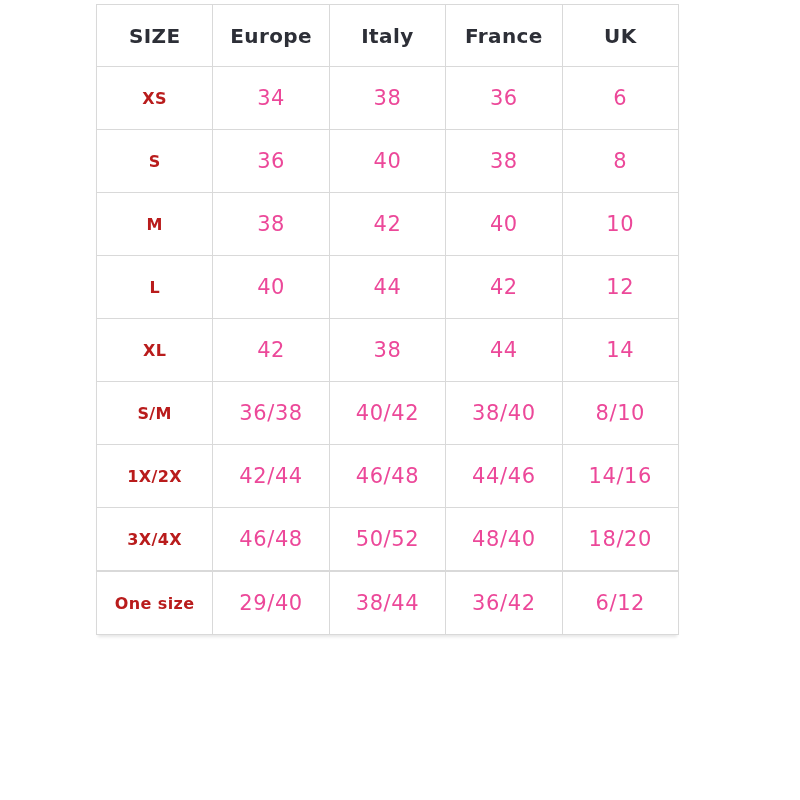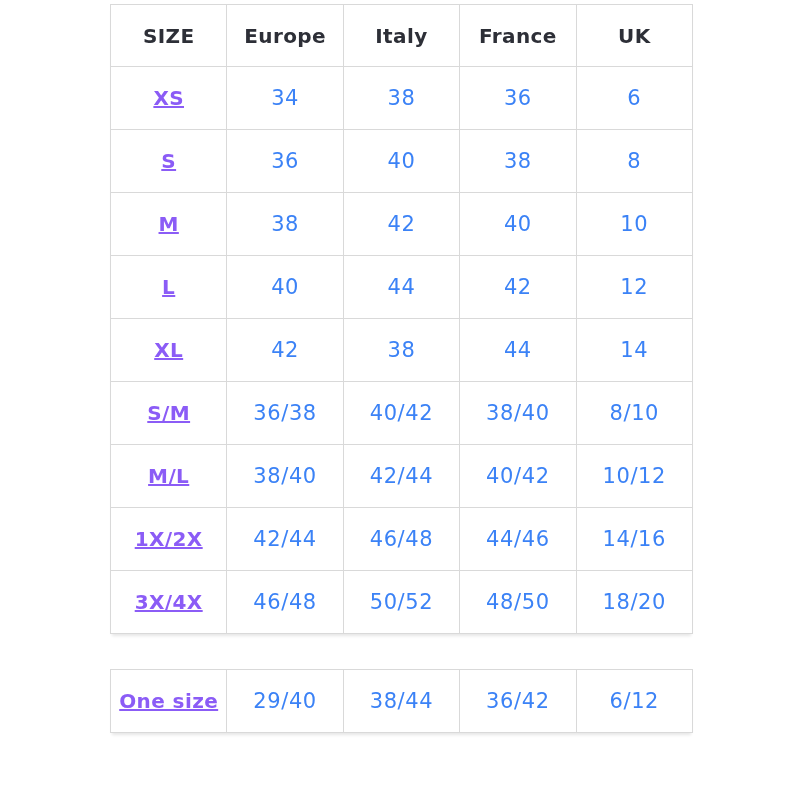--- a/index.html
+++ b/index.html
@@ -6,21 +6,21 @@
     margin: 0;
     padding: 0;
     width: 800px;
     height: 800px;
     background: #ffffff;
     overflow: hidden;
     font-family: "DejaVu Sans", "Liberation Sans", sans-serif;
   }
   .chart-wrap {
     position: absolute;
-    left: 110px;
+    left: 96px;
     top: 4px;
     width: 583px;
   }
   table.size-table {
     width: 100%;
     border-collapse: collapse;
     table-layout: fixed;
     background: #ffffff;
     box-shadow: 0 4px 3px -2px rgba(0,0,0,0.10);
   }
@@ -34,35 +34,33 @@
   }
   .col-head {
     height: 61px;
     font-size: 20px;
     font-weight: 700;
     color: #2d2f37;
     letter-spacing: 0.4px;
   }
   .row-label {
     height: 62px;
-    font-size: 20px;
+    font-size: 16px;
     font-weight: 700;
-    color: #8b5cf6;
+    color: #b91c1c;
     letter-spacing: 0.4px;
-    text-decoration: underline;
   }
   td.size-value {
     height: 62px;
     font-size: 21px;
     font-weight: 400;
-    color: #3b82f6;
+    color: #ec4899;
     letter-spacing: 0.6px;
   }
   #extra-table {
-    margin-top: 35px;
   }
 </style>
 </head>
 <body>
 
 <div class="chart-wrap">
 
   <table class="size-table" id="main-table">
     <thead>
       <tr>
@@ -110,38 +108,31 @@
           <td class="size-value">14</td>
         </tr>
         <tr>
           <th scope="row" class="row-label">S/M</th>
           <td class="size-value">36/38</td>
           <td class="size-value">40/42</td>
           <td class="size-value">38/40</td>
           <td class="size-value">8/10</td>
         </tr>
         <tr>
-          <th scope="row" class="row-label">M/L</th>
-          <td class="size-value">38/40</td>
-          <td class="size-value">42/44</td>
-          <td class="size-value">40/42</td>
-          <td class="size-value">10/12</td>
-        </tr>
-        <tr>
           <th scope="row" class="row-label">1X/2X</th>
           <td class="size-value">42/44</td>
           <td class="size-value">46/48</td>
           <td class="size-value">44/46</td>
           <td class="size-value">14/16</td>
         </tr>
         <tr>
           <th scope="row" class="row-label">3X/4X</th>
           <td class="size-value">46/48</td>
           <td class="size-value">50/52</td>
-          <td class="size-value">48/50</td>
+          <td class="size-value">48/40</td>
           <td class="size-value">18/20</td>
         </tr>
       </tbody>
   </table>
 
   <table class="size-table" id="extra-table">
     <tbody>
         <tr>
           <th scope="row" class="row-label">One size</th>
           <td class="size-value">29/40</td>

